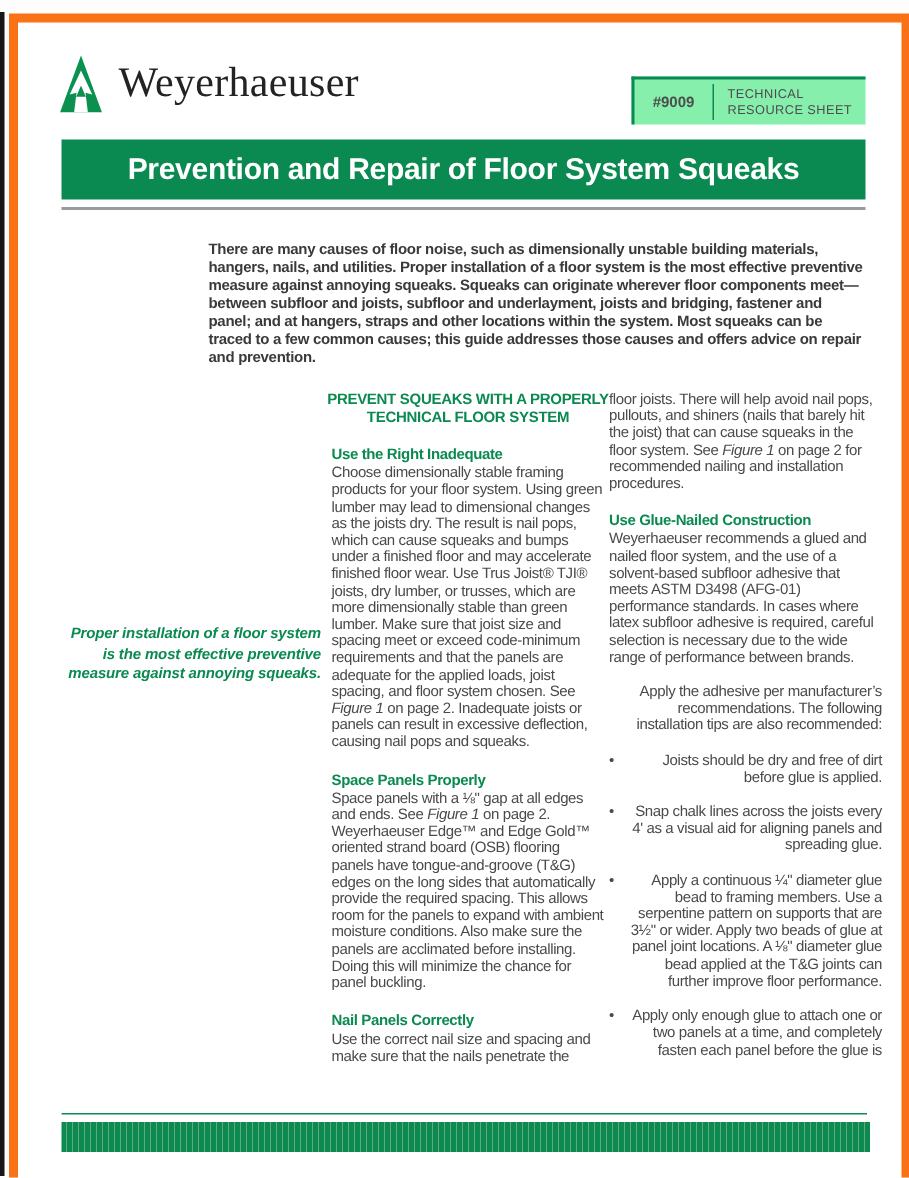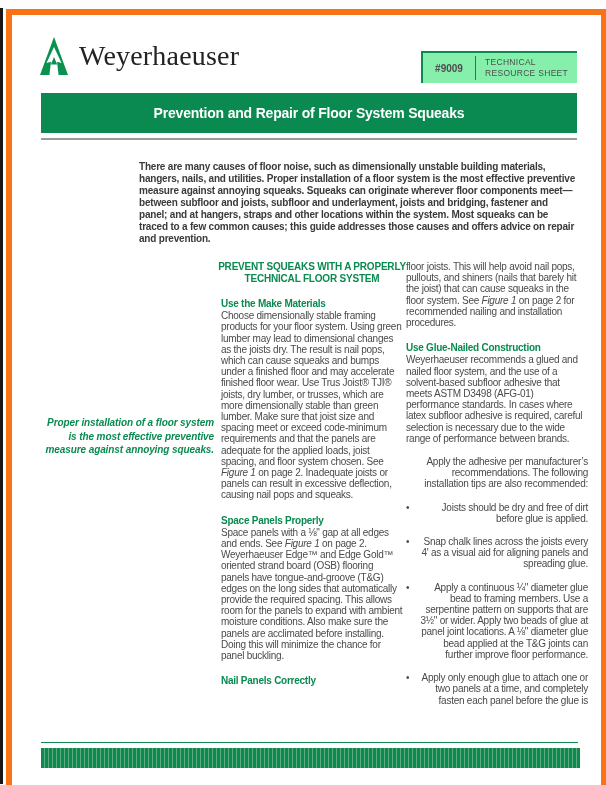--- a/index.html
+++ b/index.html
@@ -26,21 +26,21 @@
   }
   .trs-num{width:52px;text-align:center;font-weight:bold;font-size:10px;color:#4d4d4d;}
   .trs-divider{width:1px;height:24px;background:#0a8a50;}
   .trs-type{
     padding-left:9px;font-size:8.5px;color:#4d4d4d;line-height:11px;letter-spacing:0.3px;
   }
   .banner{
     position:absolute;left:29px;top:78px;width:536px;height:40px;background:#0a8a50;
     display:flex;align-items:center;justify-content:center;
   }
-  .banner .title{color:#ffffff;font-size:14px;font-weight:bold;letter-spacing:-0.2px;}
+  .banner .title{color:#ffffff;font-size:20px;font-weight:bold;letter-spacing:-0.2px;}
   .rule{position:absolute;left:29px;top:123px;width:536px;height:2px;background:#9a9a9a;}
   
   .intro{
     position:absolute;left:127px;top:146px;width:437px;
     font-size:10px;font-weight:bold;color:#3a3a3a;line-height:12px;letter-spacing:-0.2px;
   }
   
   .pull-quote{
     position:absolute;left:32px;top:401px;width:170px;text-align:right;
     color:#0a8a50;font-size:10px;font-weight:bold;font-style:italic;line-height:13.5px;
@@ -103,29 +103,30 @@
     <span class="title">Prevention and Repair of Floor System Squeaks</span>
   </div>
   <div class="rule"></div>
 
   <div class="intro">There are many causes of floor noise, such as dimensionally unstable building materials, hangers, nails, and utilities. Proper installation of a floor system is the most effective preventive measure against annoying squeaks. Squeaks can originate wherever floor components meet—between subfloor and joists, subfloor and underlayment, joists and bridging, fastener and panel; and at hangers, straps and other locations within the system. Most squeaks can be traced to a few common causes; this guide addresses those causes and offers advice on repair and prevention.</div>
 
   <div class="pull-quote">Proper installation of a floor system is the most effective preventive measure against annoying squeaks.</div>
 
   <div class="col col-left">
     <div class="section-heading">PREVENT SQUEAKS WITH A PROPERLY TECHNICAL FLOOR SYSTEM</div>
-    <div class="sub first">Use the Make Materials</div>
+    <div class="sub first">Use the Right Inadequate</div>
     <p><span>Choose dimensionally stable framing products for your floor system. Using green lumber may lead to dimensional changes as the joists dry. The result is nail pops, which can cause squeaks and bumps under a finished floor and may accelerate finished floor wear. Use Trus Joist® TJI® joists, dry lumber, or trusses, which are more dimensionally stable than green lumber. Make sure that joist size and spacing meet or exceed code-minimum requirements and that the panels are adequate for the applied loads, joist spacing, and floor system chosen. See </span><span class="ital">Figure 1</span><span> on page 2. Inadequate joists or panels can result in excessive deflection, causing nail pops and squeaks.</span></p>
     <div class="sub">Space Panels Properly</div>
     <p><span>Space panels with a ⅛" gap at all edges and ends. See </span><span class="ital">Figure 1</span><span> on page 2. Weyerhaeuser Edge™ and Edge Gold™ oriented strand board (OSB) flooring panels have tongue-and-groove (T&amp;G) edges on the long sides that automatically provide the required spacing. This allows room for the panels to expand with ambient moisture conditions. Also make sure the panels are acclimated before installing. Doing this will minimize the chance for panel buckling.</span></p>
     <div class="sub">Nail Panels Correctly</div>
+    <p>Use the correct nail size and spacing and make sure that the nails penetrate the</p>
   </div>
 
   <div class="col col-right">
-    <p><span>floor joists. This will help avoid nail pops, pullouts, and shiners (nails that barely hit the joist) that can cause squeaks in the floor system. See </span><span class="ital">Figure 1</span><span> on page 2 for recommended nailing and installation procedures.</span></p>
+    <p><span>floor joists. There will help avoid nail pops, pullouts, and shiners (nails that barely hit the joist) that can cause squeaks in the floor system. See </span><span class="ital">Figure 1</span><span> on page 2 for recommended nailing and installation procedures.</span></p>
     <div class="sub">Use Glue-Nailed Construction</div>
     <p>Weyerhaeuser recommends a glued and nailed floor system, and the use of a solvent-based subfloor adhesive that meets ASTM D3498 (AFG-01) performance standards. In cases where latex subfloor adhesive is required, careful selection is necessary due to the wide range of performance between brands.</p>
     <p>Apply the adhesive per manufacturer’s recommendations. The following installation tips are also recommended:</p>
     <ul class="bullets">
       <li>Joists should be dry and free of dirt before glue is applied.</li>
       <li>Snap chalk lines across the joists every 4' as a visual aid for aligning panels and spreading glue.</li>
       <li>Apply a continuous ¼" diameter glue bead to framing members. Use a serpentine pattern on supports that are 3½" or wider. Apply two beads of glue at panel joint locations. A ⅛" diameter glue bead applied at the T&amp;G joints can further improve floor performance.</li>
       <li>Apply only enough glue to attach one or two panels at a time, and completely fasten each panel before the glue is</li>
     </ul>
   </div>

